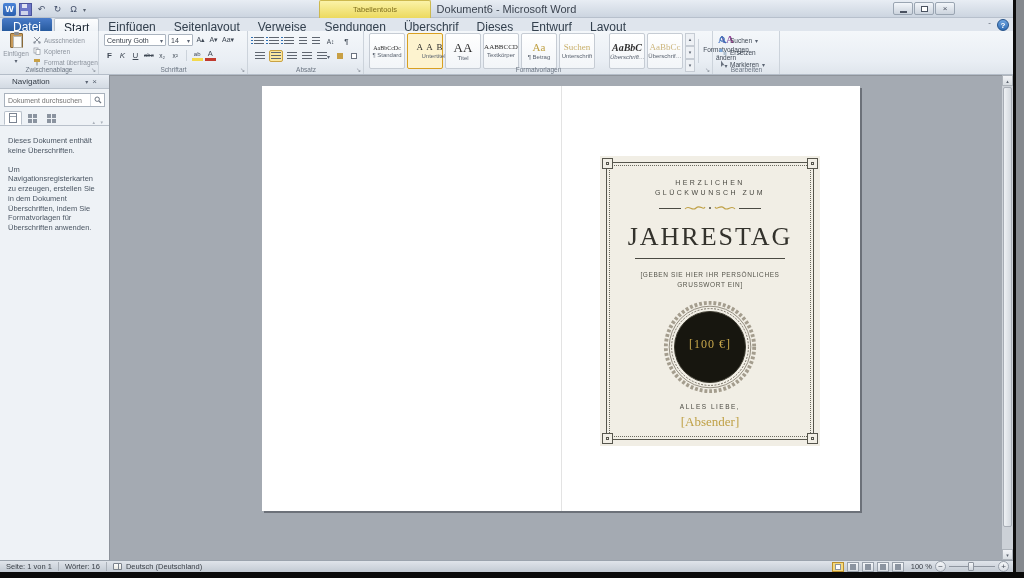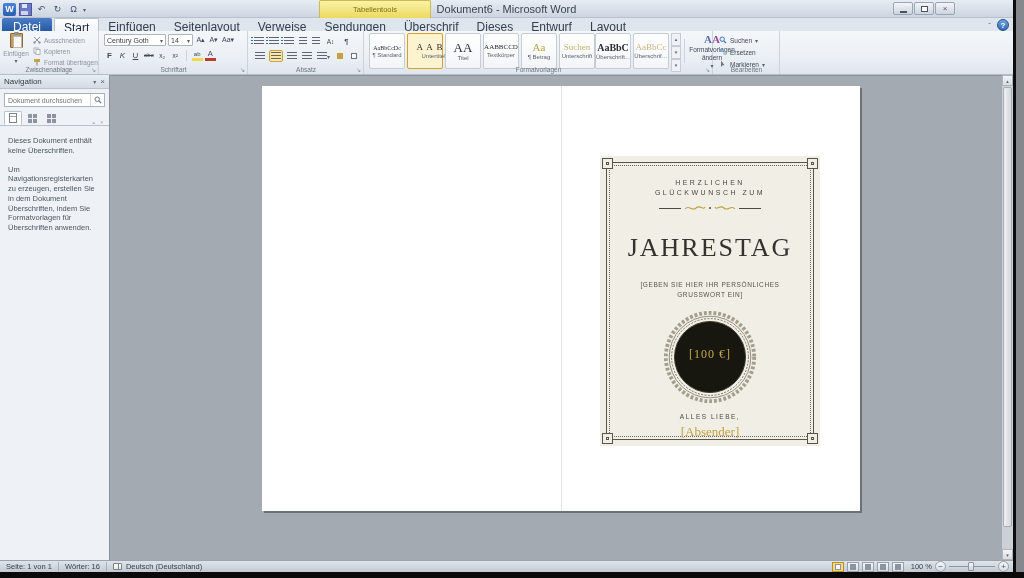--- a/index.html
+++ b/index.html
@@ -89,21 +89,21 @@
   .gal-scroll span { flex:1; border:1px solid #c6ccd4; background:#eef1f5; font-size:5px; color:#5a6370;
     text-align:center; line-height:11px; }
   .chstyles { width:48px; text-align:center; font-size:6.5px; color:#3f4854; line-height:1.15; }
   .aa-ic { font-family:"Liberation Serif", serif; font-size:11px; font-weight:bold;
     background:linear-gradient(90deg,#3c78c8,#b03a8c); -webkit-background-clip:text; background-clip:text; color:transparent; }
 
   
   .navpane { position:absolute; left:0; top:75px; width:110px; height:485px; background:#eef2f6;
     border-right:1px solid #8d939b; }
   .nav-head { height:14px; background:linear-gradient(#e9eef4,#d3dae3); border-bottom:1px solid #b9c1cb;
-    display:flex; align-items:center; padding:0 4px; font-size:8px; color:#333b45; }
+    display:flex; align-items:center; padding:0 12px; font-size:8px; color:#333b45; }
   .nav-head .sp { flex:1; }
   .nav-search { margin:4px 4px 3px 4px; height:14px; background:#fff; border:1px solid #a9b2bd;
     display:flex; align-items:center; }
   .nav-search input { flex:1; border:none; outline:none; font-size:7px; color:#707a88;
     padding:0 3px; width:60px; font-family:"Liberation Sans",sans-serif; background:transparent; }
   .nav-search .mag { width:14px; height:12px; border-left:1px solid #d4dae0; display:flex; align-items:center; justify-content:center; }
   .nav-tabs { display:flex; align-items:flex-end; gap:1px; padding:0 4px; border-bottom:1px solid #b9c1cb; height:16px; }
   .ntab { width:18px; height:14px; display:flex; align-items:center; justify-content:center; border-radius:2px 2px 0 0; }
   .ntab.on { background:#fff; border:1px solid #b9c1cb; border-bottom:1px solid #fff; }
   .doc-glyph { width:8px; height:10px; background:#fff; border:1px solid #7b8492;
@@ -137,21 +137,21 @@
   .cornersq { position:absolute; width:11px; height:11px; border:1px solid #56554c; background:#f1eee5;
     display:flex; align-items:center; justify-content:center; }
   .cornersq span { width:3px; height:3px; border:1px solid #56554c; display:block; }
   .c-tl{ left:2px; top:2px; } .c-tr{ right:2px; top:2px; } .c-bl{ left:2px; bottom:2px; } .c-br{ right:2px; bottom:2px; }
   .card-content { position:absolute; inset:14px; display:flex; flex-direction:column; align-items:center; text-align:center; }
   .card-h1 { font-size:7px; letter-spacing:2.5px; color:#4a4942; margin-top:9px; }
   .card-h1b { margin-top:3px; }
   .card-div { display:flex; align-items:center; gap:3px; margin-top:8px; }
   .card-div .ln { width:22px; height:1px; background:#4a4942; }
   .card-div .dot { width:2px; height:2px; background:#4a4942; border-radius:50%; }
-  .card-title { font-family:"Liberation Serif", serif; font-size:26px; letter-spacing:2px; color:#33322c; margin-top:21px; }
+  .card-title { font-family:"Liberation Serif", serif; font-size:26px; letter-spacing:2px; color:#33322c; margin-top:10px; }
   .card-rule { width:150px; height:1px; background:#4a4942; margin-top:6px; }
   .card-ph { font-size:6.5px; letter-spacing:.6px; color:#55544b; margin-top:11px; width:160px; line-height:1.5; }
   .seal { position:relative; width:96px; height:96px; margin-top:9px; }
   .seal-amount { position:absolute; left:0; right:0; top:38px; text-align:center;
     font-family:"Liberation Serif", serif; font-size:12px; color:#c9a84c; letter-spacing:1px; }
   .card-closing { font-size:6.5px; letter-spacing:1.5px; color:#4a4942; margin-top:8px; }
   .card-sender { font-family:"Liberation Serif", serif; font-size:13px; color:#bfa045; margin-top:4px; }
 
   
   .statusbar { position:absolute; left:0; top:560px; width:1013px; height:12px;
@@ -343,21 +343,21 @@
             <span class="nm">Textkörper</span>
           </div>
           <div class="chip" style="margin-left:2px;">
             <span class="pv pv4">Aa</span>
             <span class="nm">¶ Betrag</span>
           </div>
           <div class="chip" style="margin-left:2px;">
             <span class="pv pv5">Suchen</span>
             <span class="nm">Unterschrift</span>
           </div>
-          <div class="chip" style="margin-left:0;">
+          <div class="chip" style="margin-left:14px;font-style:italic;">
             <span class="pv pv6">AaBbC</span>
             <span class="nm">Überschrift…</span>
           </div>
           <div class="chip" style="margin-left:2px;">
             <span class="pv pv7">AaBbCc</span>
             <span class="nm">Überschrif…</span>
           </div>
           <div class="gal-scroll" style="height:36px;">
             <span>▴</span>
             <span>▾</span>

